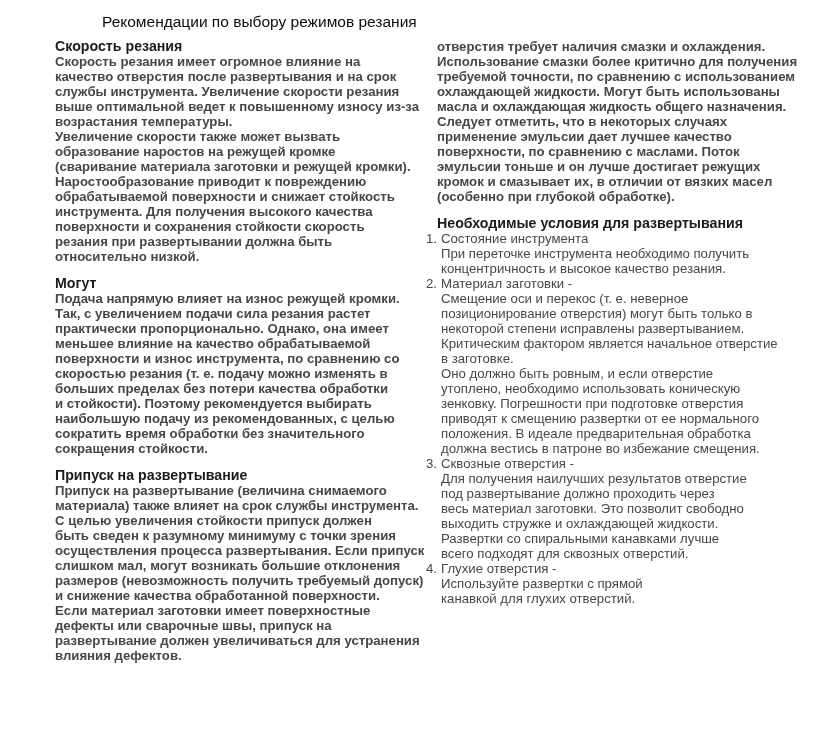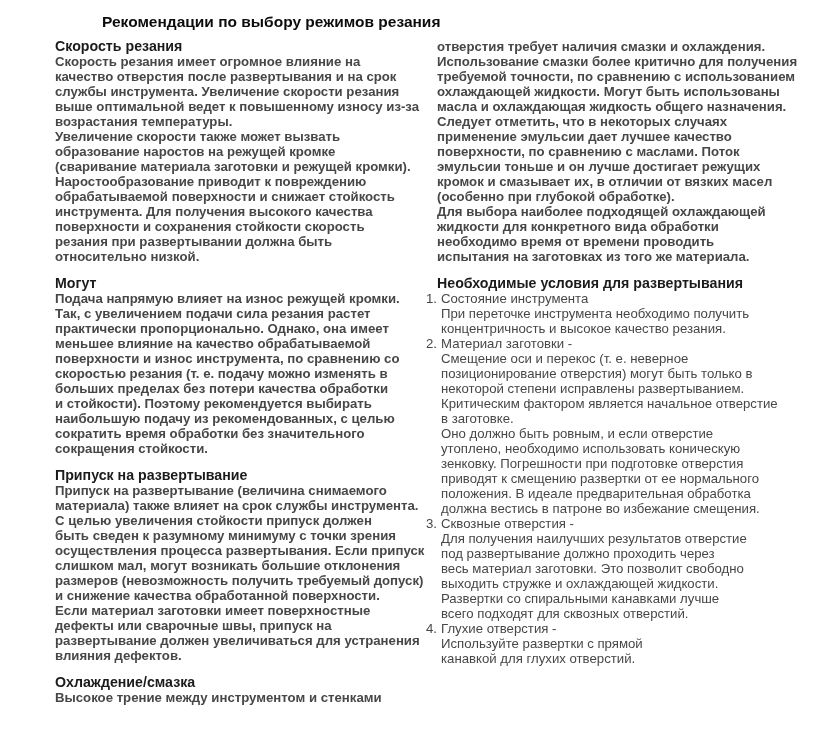--- a/index.html
+++ b/index.html
@@ -8,21 +8,21 @@
     height: 736px;
     background: #ffffff;
     font-family: "Liberation Sans", sans-serif;
     color: #474747;
     overflow: hidden;
   }
   .title {
     margin: 13px 0 0 102px;
     font-size: 15.5px;
     line-height: 18px;
-    font-weight: bold;
+    font-weight: normal;
     color: #0c0c0c;
   }
   .columns {
     display: flex;
     align-items: flex-start;
     margin: 8px 0 0 55px;
   }
   .col {
     font-size: 13.2px;
     line-height: 15px;
@@ -97,45 +97,37 @@
 осуществления процесса развертывания. Если припуск
 слишком мал, могут возникать большие отклонения
 размеров (невозможность получить требуемый допуск)
 и снижение качества обработанной поверхности.
 Если материал заготовки имеет поверхностные
 дефекты или сварочные швы, припуск на
 развертывание должен увеличиваться для устранения
 влияния дефектов.</p>
       </div>
 
-      <div class="section">
-        <h2>Охлаждение/смазка</h2>
-        <p>Высокое трение между инструментом и стенками</p>
-      </div>
 
     </div>
 
     <div class="col col-right">
 
       <div class="section">
         <p>отверстия требует наличия смазки и охлаждения.
 Использование смазки более критично для получения
 требуемой точности, по сравнению с использованием
 охлаждающей жидкости. Могут быть использованы
 масла и охлаждающая жидкость общего назначения.
 Следует отметить, что в некоторых случаях
 применение эмульсии дает лучшее качество
 поверхности, по сравнению с маслами. Поток
 эмульсии тоньше и он лучше достигает режущих
 кромок и смазывает их, в отличии от вязких масел
 (особенно при глубокой обработке).</p>
-        <p>Для выбора наиболее подходящей охлаждающей
-жидкости для конкретного вида обработки
-необходимо время от времени проводить
-испытания на заготовках из того же материала.</p>
       </div>
 
       <div class="section section-conditions">
         <h2>Необходимые условия для развертывания</h2>
         <ol class="conditions-list">
           <li>
             <span class="num">1.</span>
             <span class="itext">Состояние инструмента
 При переточке инструмента необходимо получить
 концентричность и высокое качество резания.</span>

